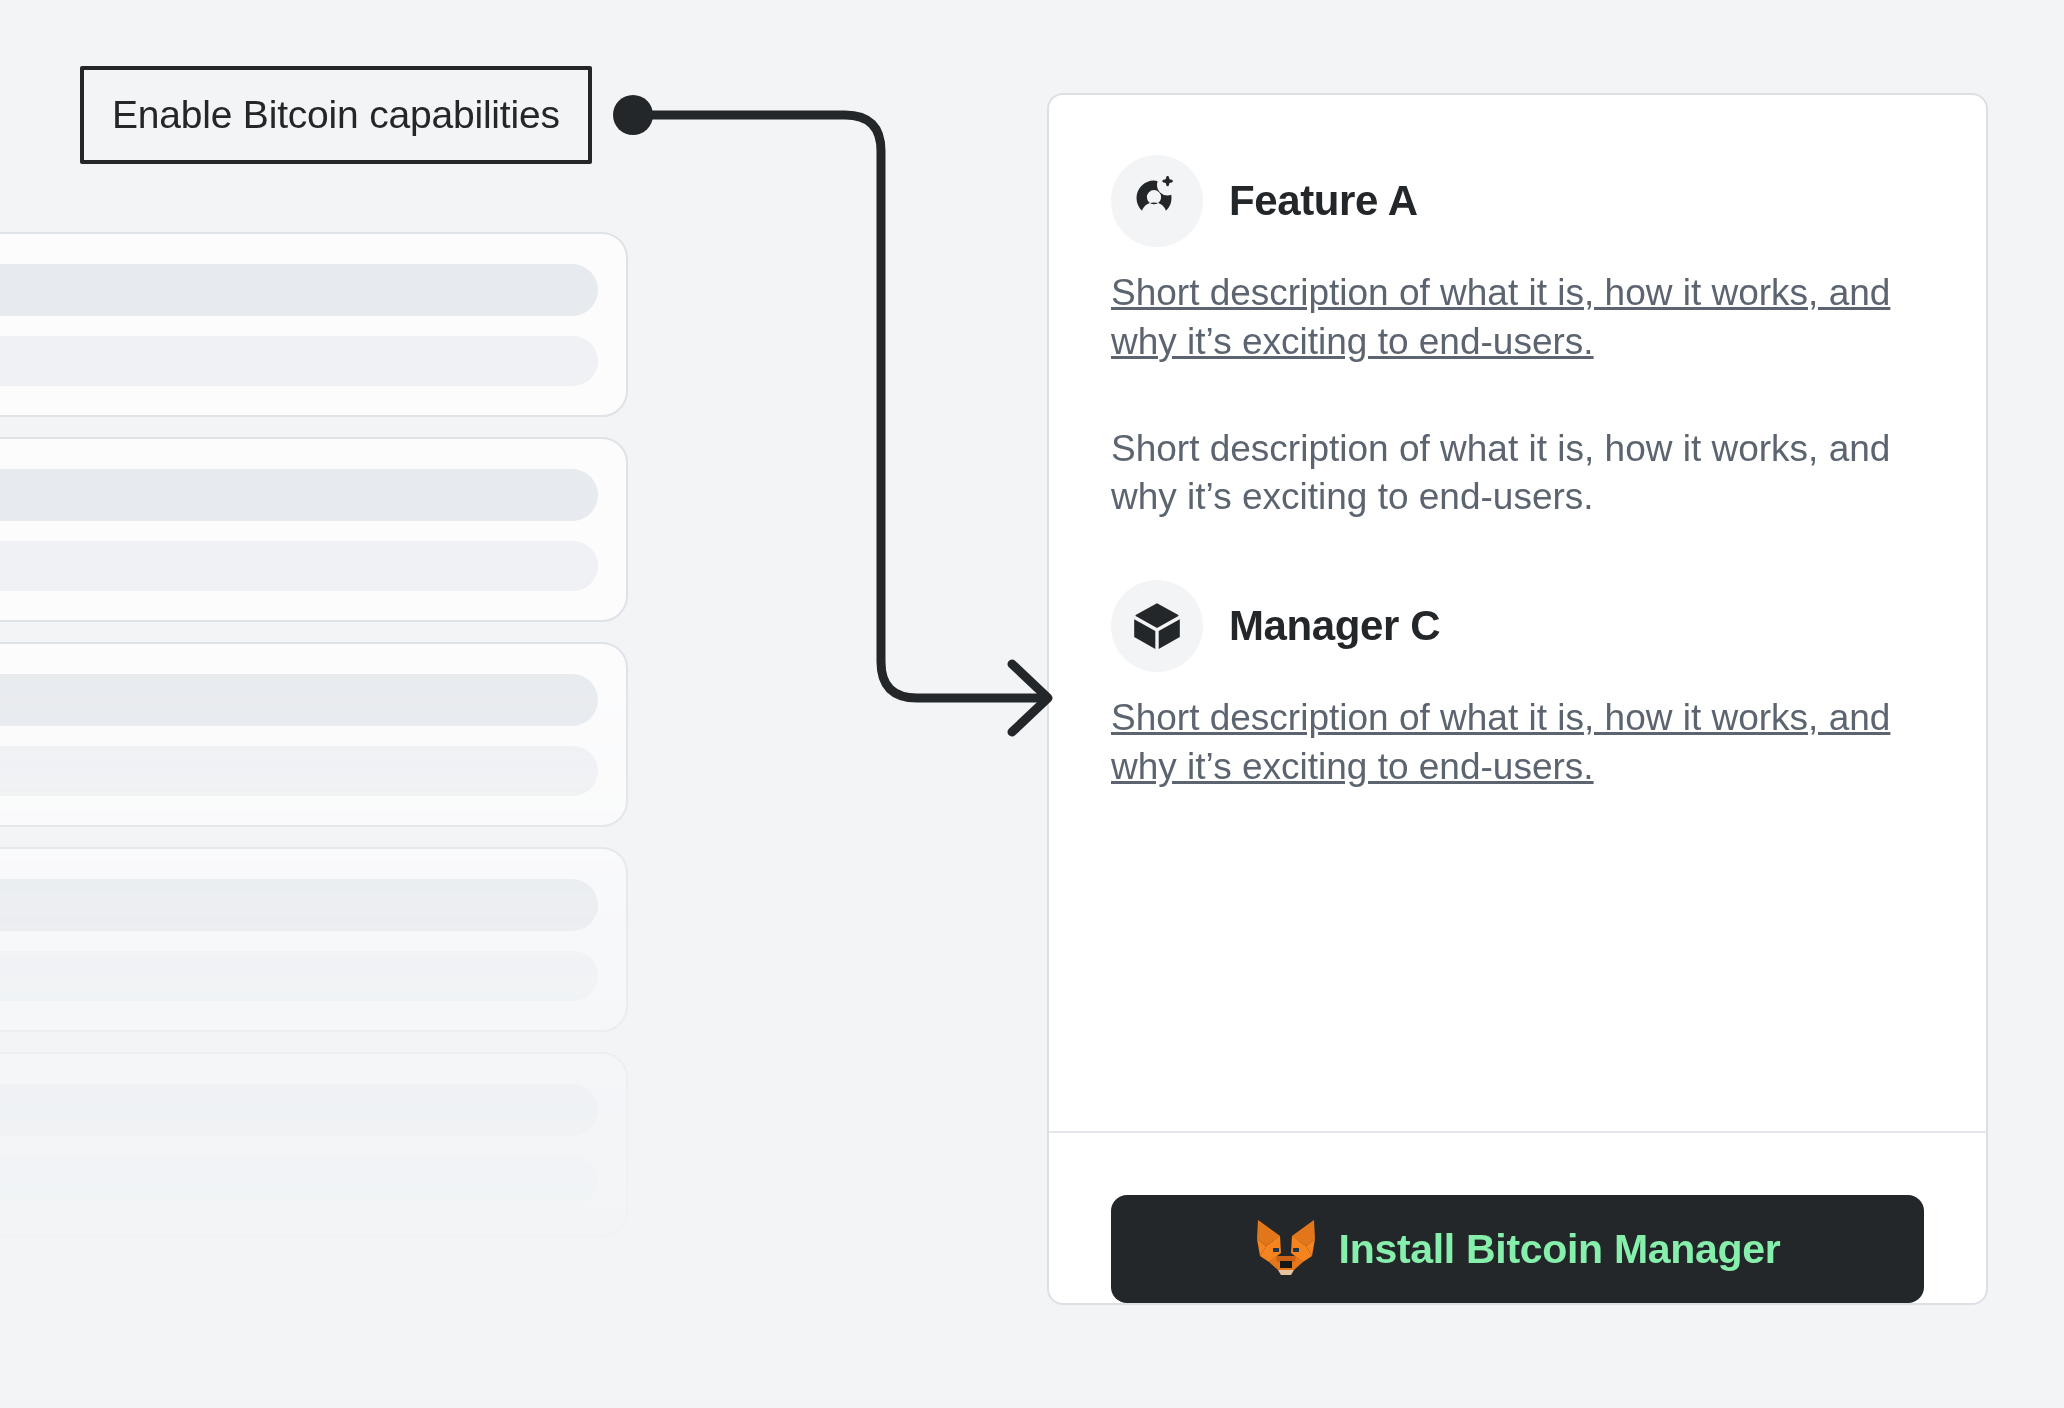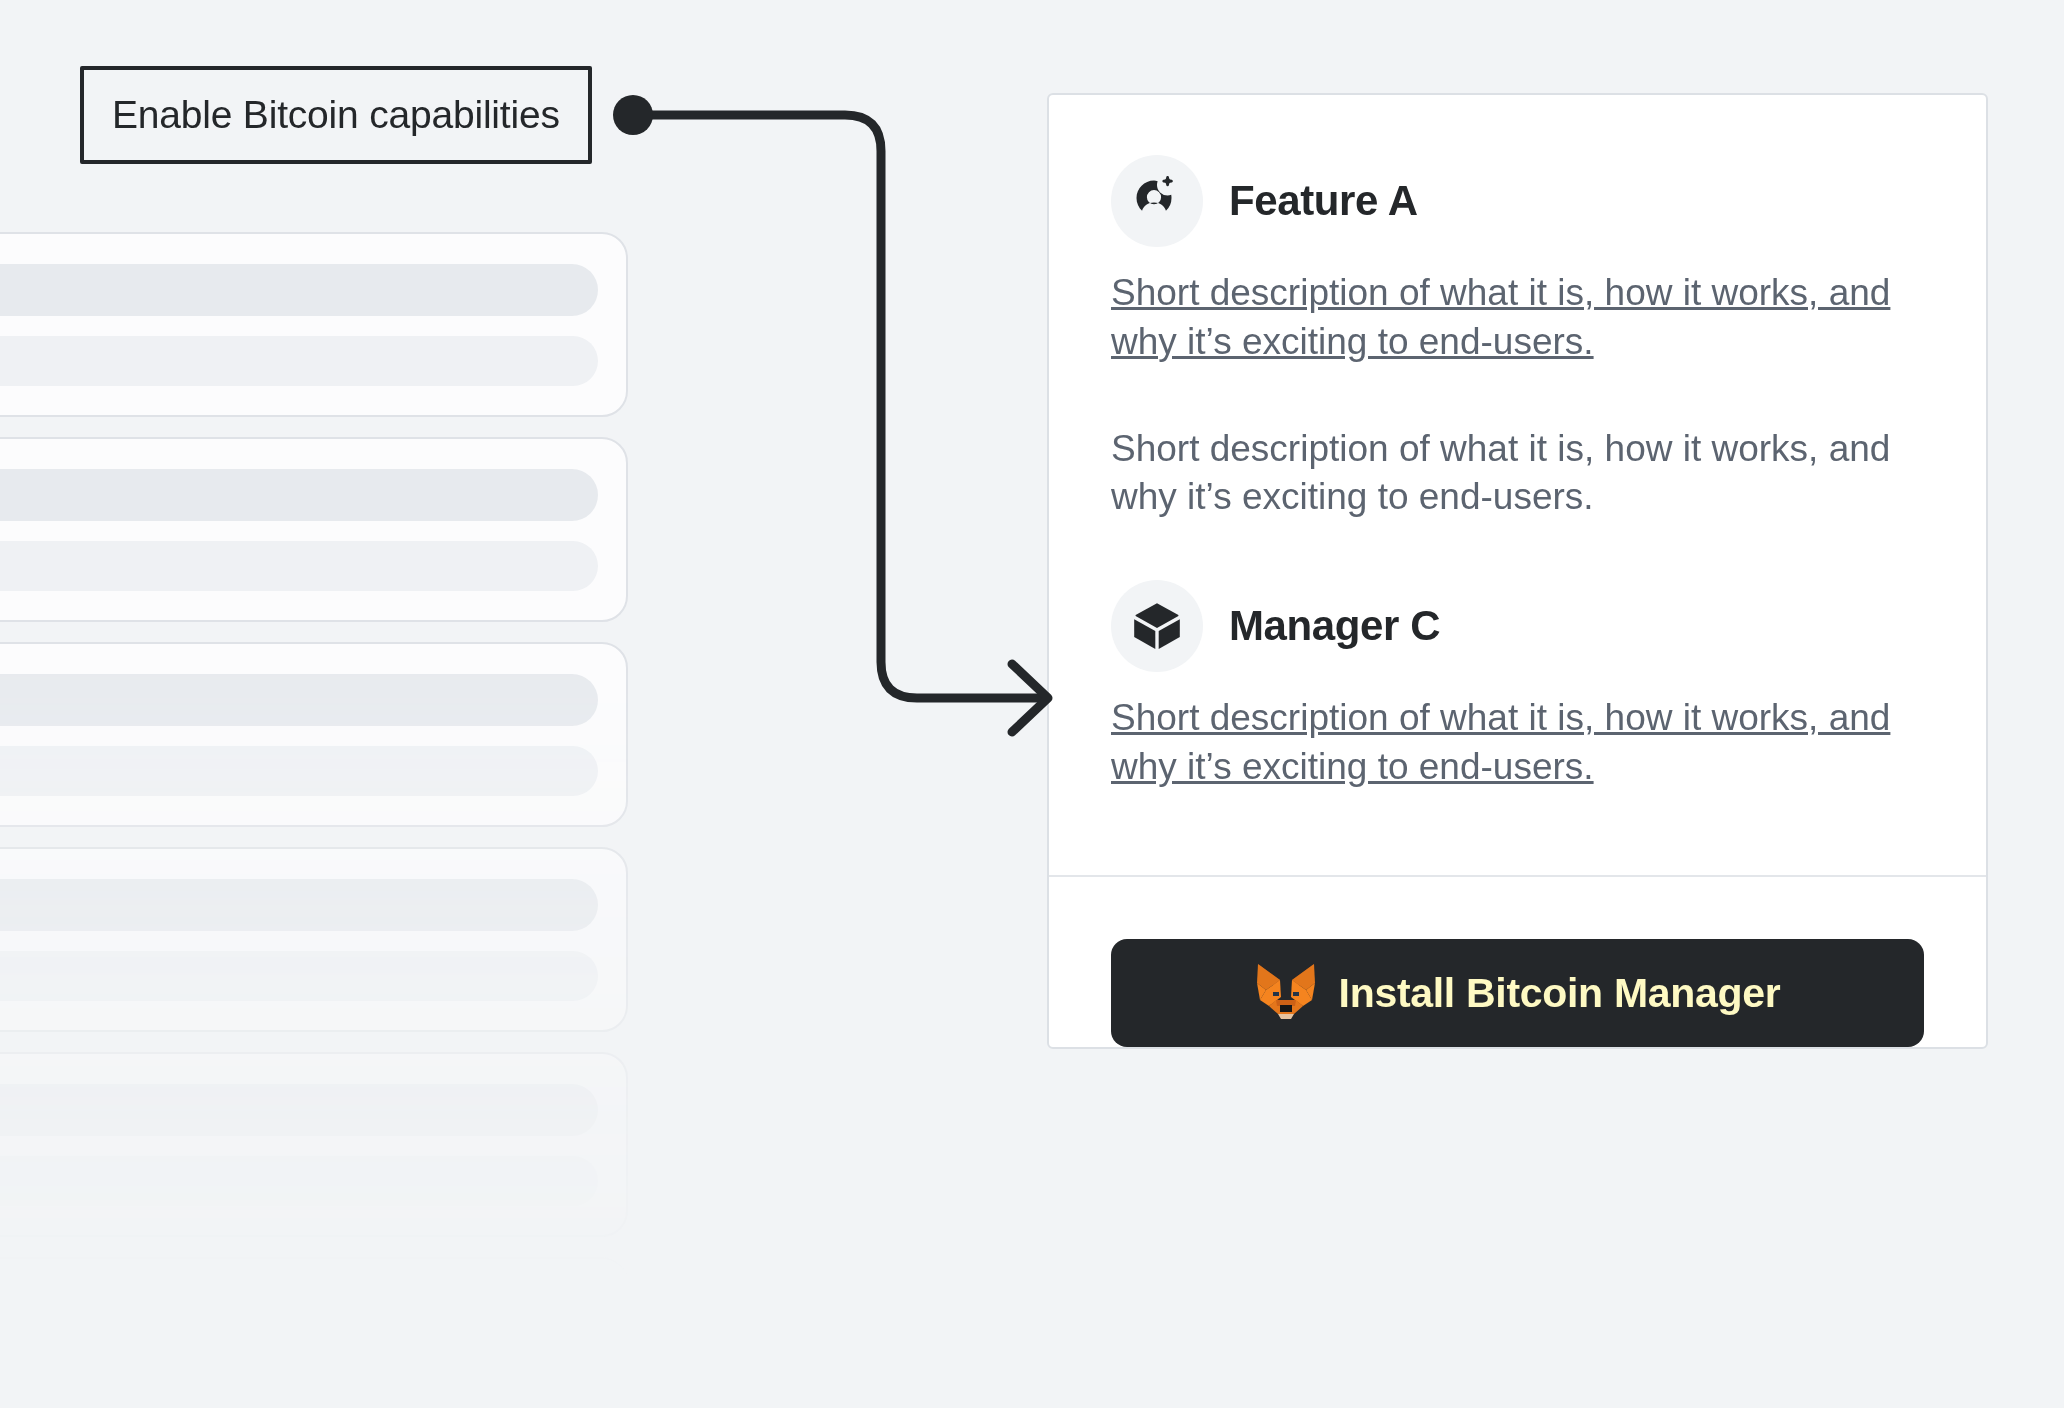--- a/index.html
+++ b/index.html
@@ -79,25 +79,25 @@
     z-index: 5;
     pointer-events: none;
   }
 
   
   #feature-card {
     position: absolute;
     left: 1047px;
     top: 93px;
     width: 941px;
-    height: 956px;
+    height: 1212px;
     box-sizing: border-box;
     background: #FFFFFF;
     border: 2px solid #DCE0E5;
-    border-radius: 6px;
+    border-radius: 16px;
     z-index: 4;
     display: flex;
     flex-direction: column;
   }
   #feature-list {
     padding: 60px 62px 0 62px;
     flex: 1;
   }
   .feature-row {
     display: flex;
@@ -147,21 +147,21 @@
     border-radius: 16px;
     display: flex;
     align-items: center;
     justify-content: center;
     gap: 22px;
     cursor: pointer;
   }
   #install-button .install-label {
     font-size: 41px;
     font-weight: bold;
-    color: #fef9c3;
+    color: #86efac;
     letter-spacing: -0.3px;
   }
   #install-caption {
     margin-top: 36px;
     text-align: center;
     font-size: 33px;
     color: #5C6470;
   }
 </style>
 </head>

